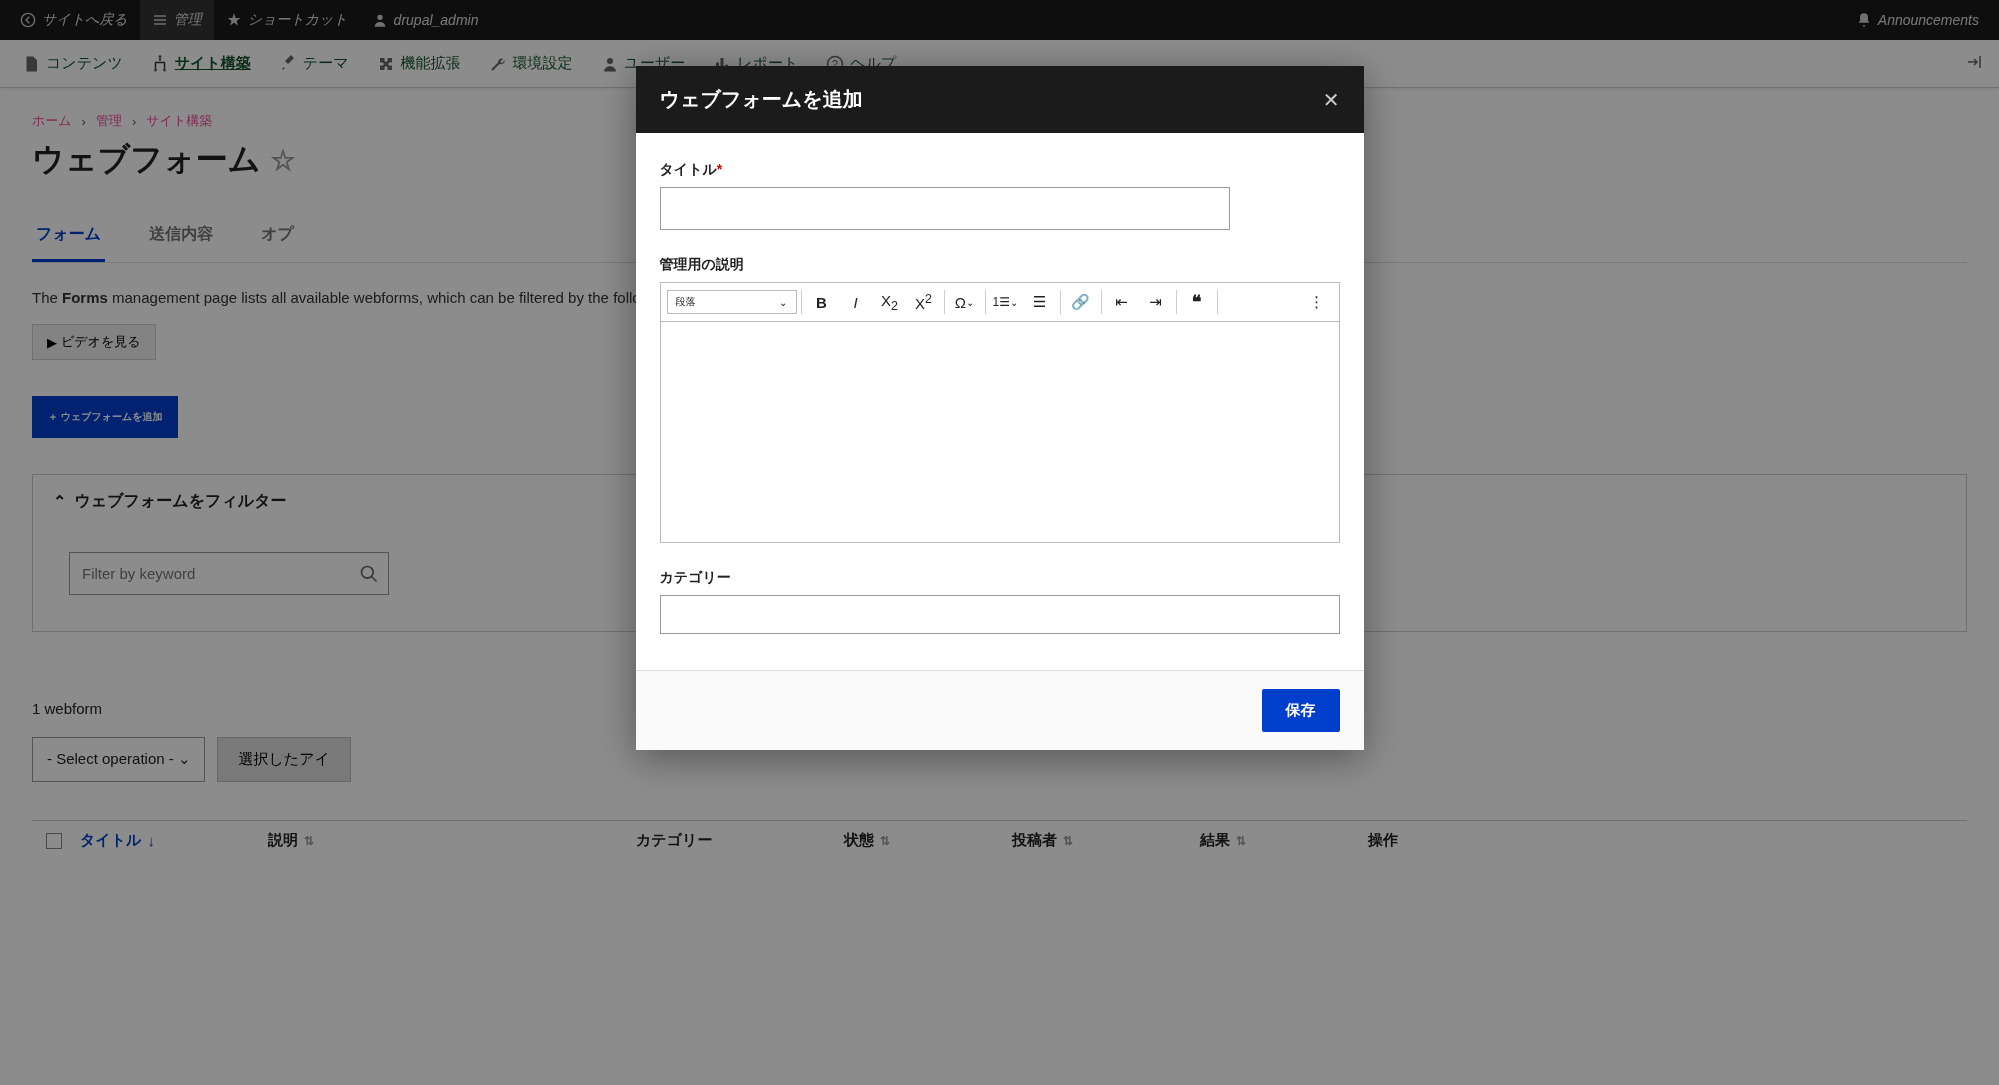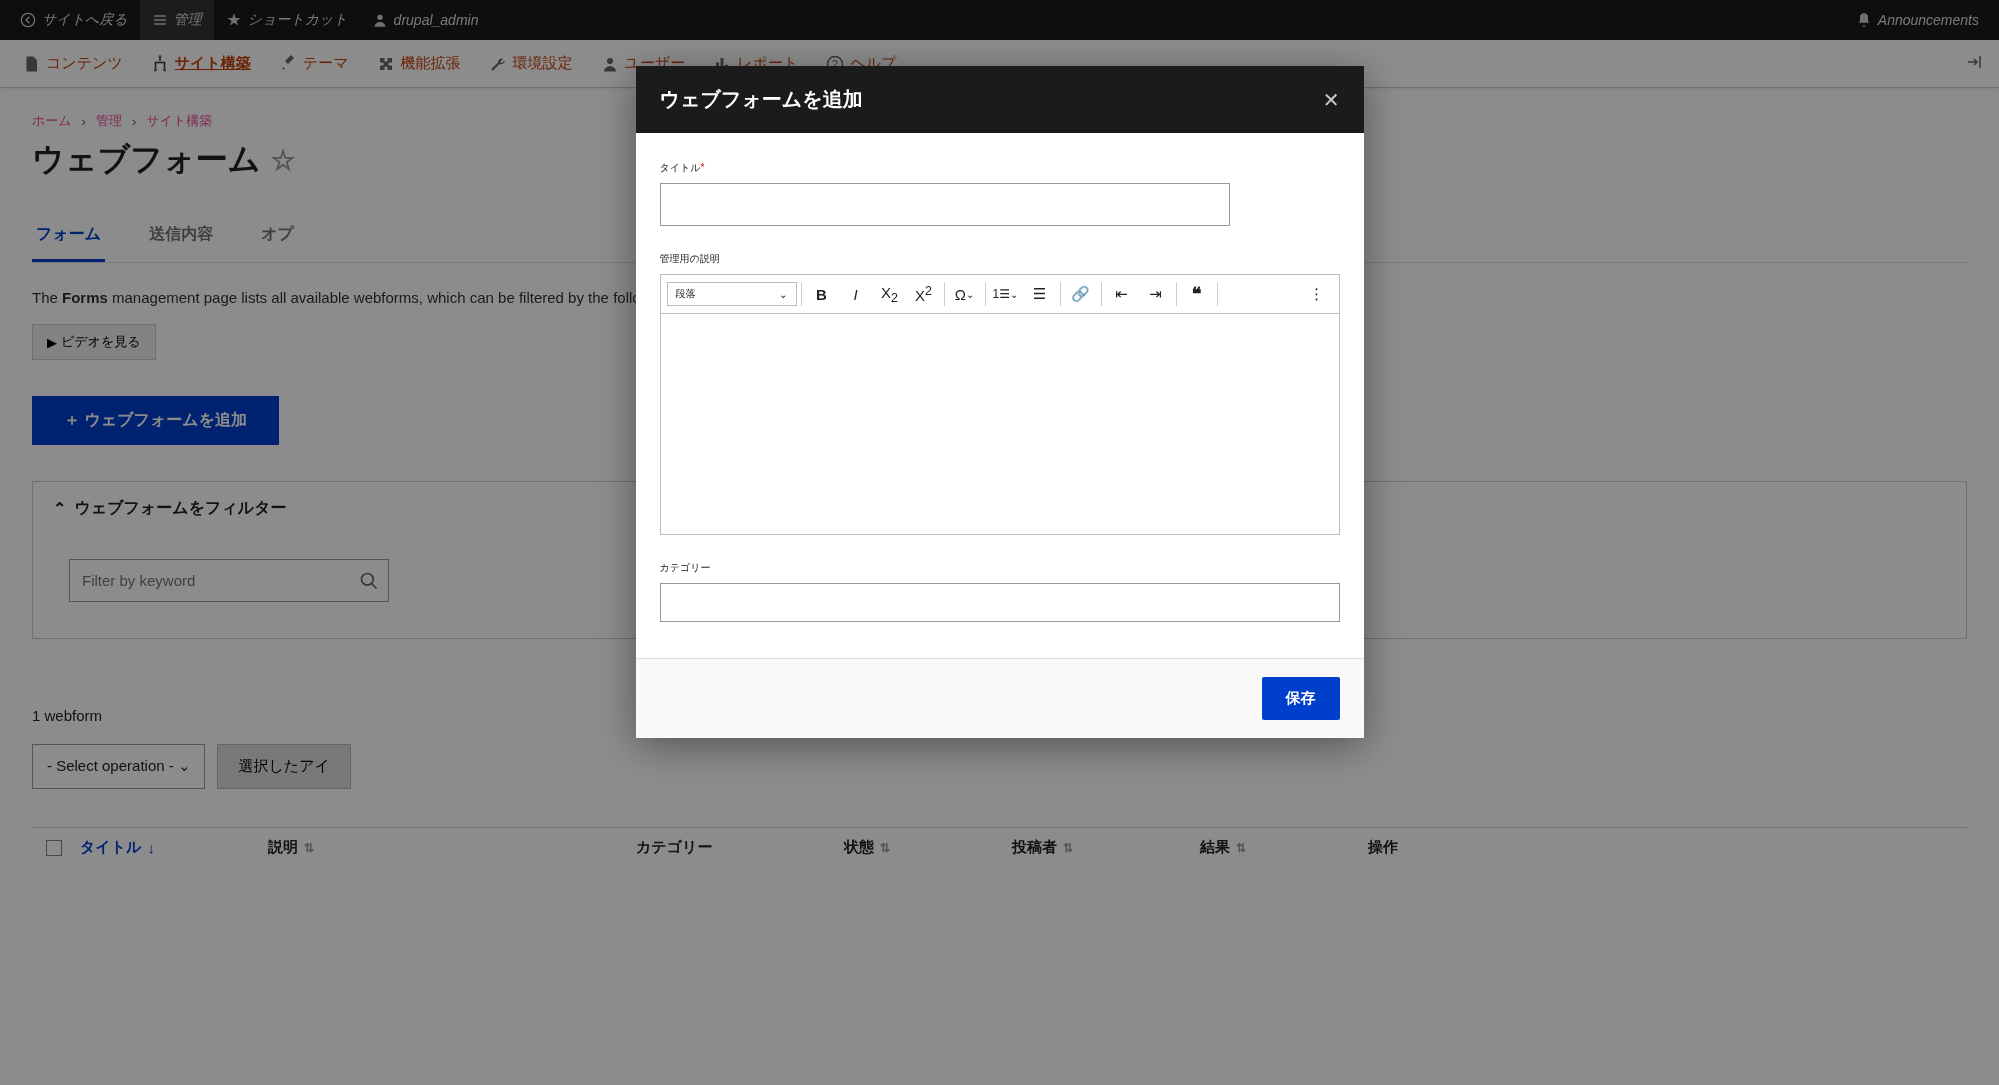--- a/index.html
+++ b/index.html
@@ -7,42 +7,42 @@
 
 
 .topbar { background: #1b1b1b; color: #ddd; height: 40px; display: flex; align-items: center; padding: 0 8px; font-style: italic; }
 .topbar-item { display: flex; align-items: center; gap: 6px; padding: 0 12px; height: 100%; cursor: pointer; font-size: 14px; }
 .topbar-item.active { background: #333; }
 .topbar-right { margin-left: auto; display: flex; align-items: center; }
 .topbar svg { width: 16px; height: 16px; fill: #ccc; }
 
 
 .secondbar { background: #fff; border-bottom: 1px solid #ccc; height: 48px; display: flex; align-items: center; padding: 0 8px; box-shadow: 0 1px 3px rgba(0,0,0,0.08); }
-.secondbar-item { display: flex; align-items: center; gap: 6px; padding: 0 14px; height: 100%; cursor: pointer; font-size: 15px; color: #c2410c; }
+.secondbar-item { display: flex; align-items: center; gap: 6px; padding: 0 14px; height: 100%; cursor: pointer; font-size: 15px; color: #14532d; }
 .secondbar-item.active { font-weight: 600; text-decoration: underline; }
 .secondbar svg { width: 18px; height: 18px; fill: #666; }
 .secondbar-right { margin-left: auto; padding-right: 8px; }
 
 
 .page { padding: 24px 32px; }
 .breadcrumb { font-size: 13px; color: #555; display: flex; gap: 10px; align-items: center; margin-bottom: 8px; }
 .breadcrumb a { color: #ec4899; text-decoration: none; }
 .page-title { font-size: 32px; font-weight: 700; display: flex; align-items: center; gap: 10px; }
 .star { color: #999; font-size: 28px; }
 
 .tabs { display: flex; gap: 40px; border-bottom: 1px solid #ddd; margin-top: 28px; }
 .tab { padding: 14px 4px; font-size: 16px; font-weight: 600; color: #737373; cursor: pointer; border-bottom: 3px solid transparent; }
 .tab.active { color: #003ecc; border-bottom-color: #003ecc; }
 
 .description { margin-top: 26px; font-size: 15px; color: #333; }
 .description b { font-weight: 700; }
 
 .video-btn { margin-top: 18px; display: inline-flex; align-items: center; gap: 4px; padding: 8px 14px; background: #eee; border: 1px solid #ccc; font-size: 13px; cursor: pointer; }
 
-.add-btn { margin-top: 36px; display: inline-block; padding: 14px 32px; background: #003ecc; color: #fff; font-size: 16px; font-weight: 600; border: none; cursor: pointer; }
+.add-btn { margin-top: 36px; display: inline-block; padding: 14px 16px; background: #003ecc; color: #fff; font-size: 10px; font-weight: 600; border: none; cursor: pointer; }
 
 .filter-panel { margin-top: 36px; border: 1px solid #ccc; padding: 16px 20px; }
 .filter-header { display: flex; align-items: center; gap: 8px; font-size: 16px; font-weight: 600; cursor: pointer; }
 .filter-body { padding: 40px 16px 20px; }
 .filter-input-wrap { position: relative; width: 320px; }
 .filter-input { width: 100%; padding: 12px 40px 12px 12px; border: 1px solid #999; font-size: 15px; }
 .filter-input-wrap svg { position: absolute; right: 10px; top: 50%; transform: translateY(-50%); width: 20px; height: 20px; fill: #666; }
 
 .count { margin-top: 68px; font-size: 15px; }
 .ops-row { margin-top: 20px; display: flex; gap: 12px; }
@@ -64,21 +64,21 @@
 
 
 .overlay { position: fixed; inset: 0; background: rgba(0,0,0,0.45); z-index: 10; }
 .dialog { position: fixed; left: 50%; top: 66px; transform: translateX(-50%); width: 728px; background: #fff; z-index: 20; border-radius: 2px; box-shadow: 0 8px 40px rgba(0,0,0,0.4); display: flex; flex-direction: column; max-height: 700px; }
 .dialog-head { background: #1b1b1b; color: #fff; padding: 20px 24px; display: flex; align-items: center; justify-content: space-between; }
 .dialog-title { font-size: 20px; font-weight: 700; }
 .dialog-close { cursor: pointer; font-size: 20px; color: #ccc; }
 .dialog-body { padding: 28px 24px; overflow-y: auto; flex: 1; position: relative; }
 .dialog-body::-webkit-scrollbar { width: 12px; }
 .dialog-body::-webkit-scrollbar-thumb { background: #aaa; border-radius: 6px; }
-.field-label { font-size: 10px; font-weight: 400; margin-bottom: 8px; display: block; }
+.field-label { font-size: 14px; font-weight: 700; margin-bottom: 8px; display: block; }
 .req { color: #d00; }
 .text-input { width: 570px; padding: 12px; border: 1px solid #999; font-size: 15px; margin-bottom: 26px; }
 .full-input { width: 100%; padding: 10px; border: 1px solid #999; font-size: 15px; margin-bottom: 8px; }
 
 .editor { border: 1px solid #bbb; margin-bottom: 26px; }
 .editor-toolbar { display: flex; align-items: center; border-bottom: 1px solid #bbb; padding: 4px 6px; gap: 2px; }
 .ed-select { border: 1px solid #bbb; padding: 4px 8px; font-size: 10px; width: 130px; background: #fff; display: flex; align-items: center; justify-content: space-between; }
 .ed-btn { width: 32px; height: 30px; display: flex; align-items: center; justify-content: center; cursor: pointer; font-size: 15px; border-radius: 3px; }
 .ed-sep { width: 1px; height: 24px; background: #ccc; margin: 0 2px; }
 .editor-area { height: 220px; padding: 10px; }

